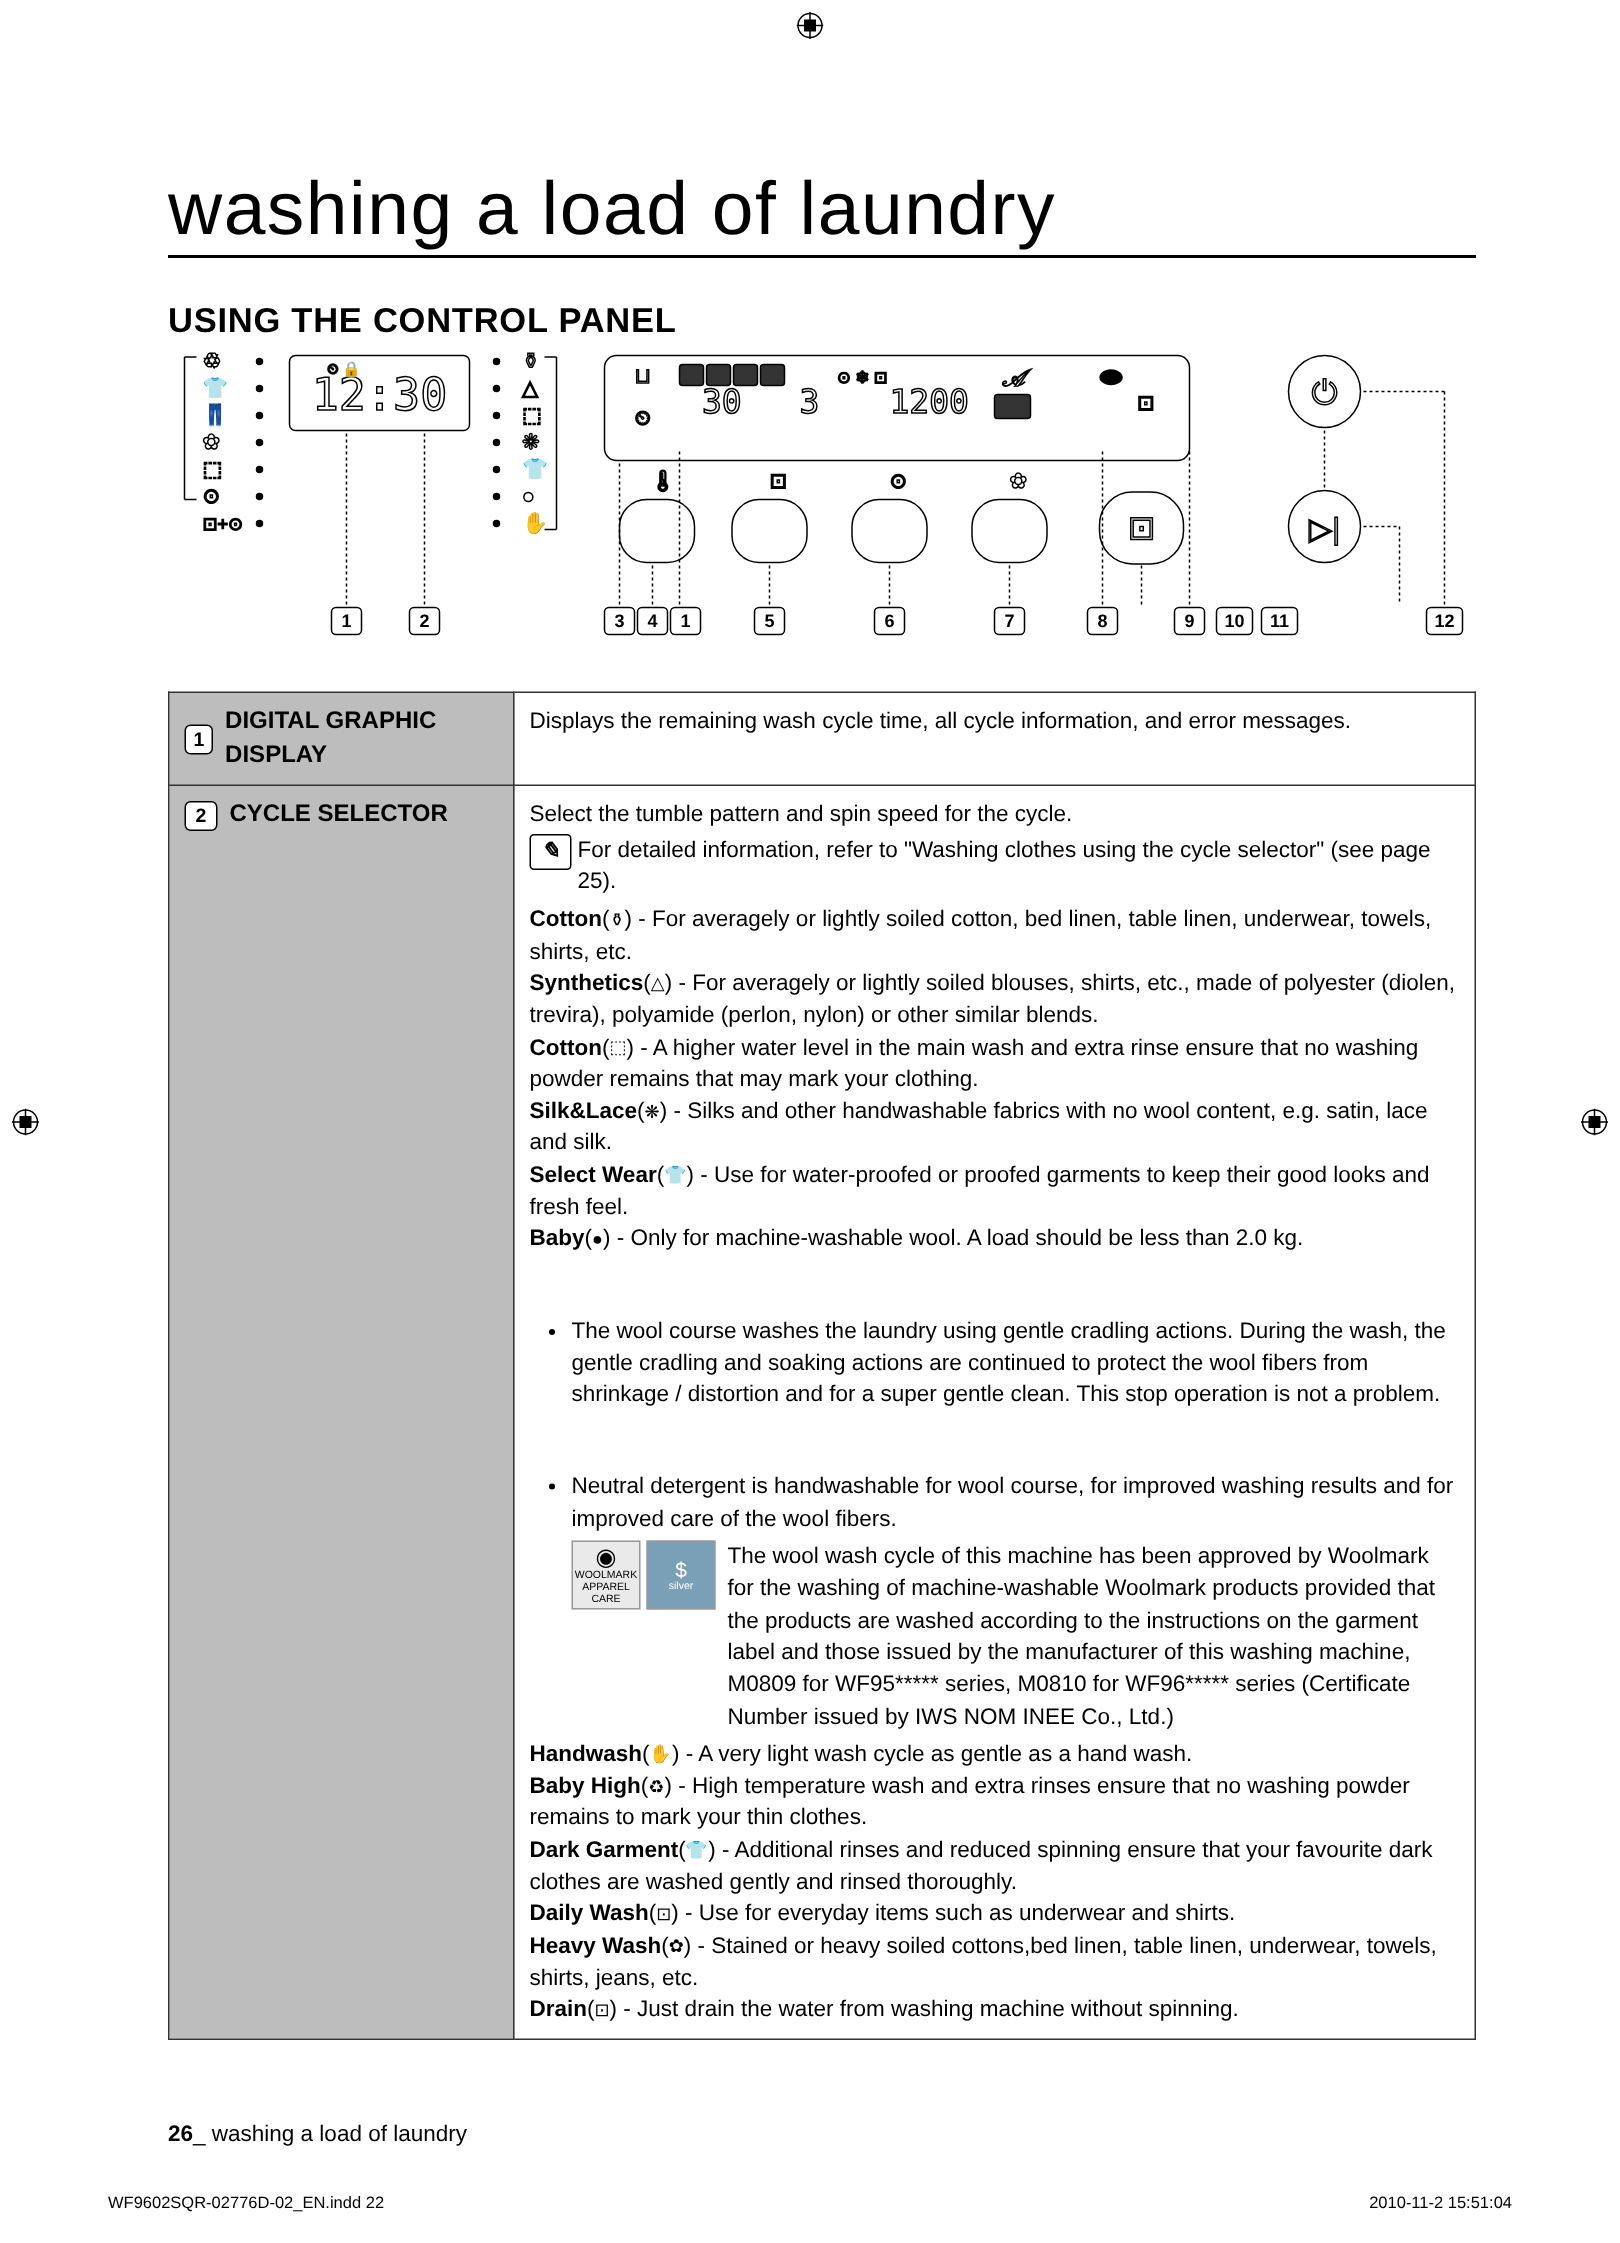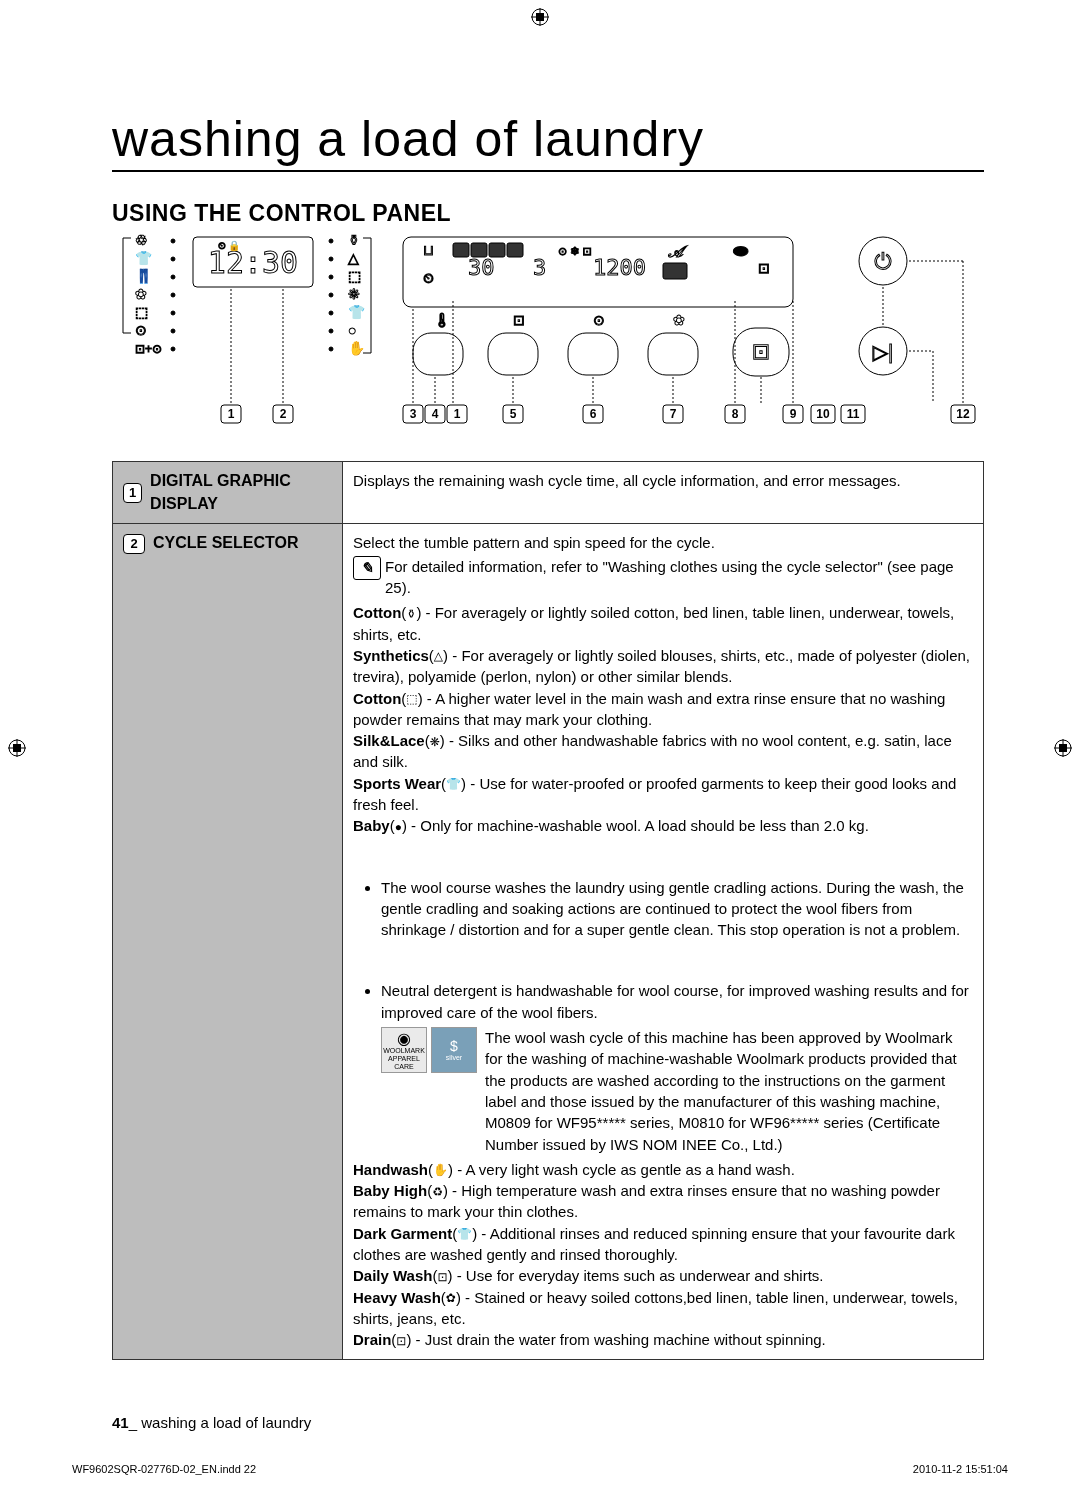--- a/index.html
+++ b/index.html
@@ -324,21 +324,21 @@
       <td>
         <div>Select the tumble pattern and spin speed for the cycle.</div>
         <div class="info-note">
           <span class="info-icon">✎</span>
           <span>For detailed information, refer to "Washing clothes using the cycle selector" (see page 25).</span>
         </div>
         <div><span class="cycle-name">Cotton</span>(<span class="inline-glyph">⚱</span>)<span> - For averagely or lightly soiled cotton, bed linen, table linen, underwear, towels, shirts, etc.</span></div>
         <div><span class="cycle-name">Synthetics</span>(<span class="inline-glyph">△</span>)<span> - For averagely or lightly soiled blouses, shirts, etc., made of polyester (diolen, trevira), polyamide (perlon, nylon) or other similar blends.</span></div>
         <div><span class="cycle-name">Cotton</span>(<span class="inline-glyph">⬚</span>)<span> - A higher water level in the main wash and extra rinse ensure that no washing powder remains that may mark your clothing.</span></div>
         <div><span class="cycle-name">Silk&amp;Lace</span>(<span class="inline-glyph">❋</span>)<span> - Silks and other handwashable fabrics with no wool content, e.g. satin, lace and silk.</span></div>
-        <div><span class="cycle-name">Sports Wear</span>(<span class="inline-glyph">👕</span>)<span> - Use for water-proofed or proofed garments to keep their good looks and fresh feel.</span></div>
+        <div><span class="cycle-name">Select Wear</span>(<span class="inline-glyph">👕</span>)<span> - Use for water-proofed or proofed garments to keep their good looks and fresh feel.</span></div>
         <div><span class="cycle-name">Baby</span>(<span class="inline-glyph">●</span>)<span> - Only for machine-washable wool. A load should be less than 2.0 kg.</span></div>
         <ul class="bullets">
           <li>The wool course washes the laundry using gentle cradling actions. During the wash, the gentle cradling and soaking actions are continued to protect the wool fibers from shrinkage / distortion and for a super gentle clean. This stop operation is not a problem.</li>
           <li>Neutral detergent is handwashable for wool course, for improved washing results and for improved care of the wool fibers.</li>
         </ul>
         <div class="woolmark-box">
           <div class="woolmark-badges">
             <div class="wm-badge">
               <div style="font-size:16px">◉</div>
               <div>WOOLMARK APPAREL CARE</div>
@@ -356,19 +356,19 @@
         <div><span class="cycle-name">Daily Wash</span>(<span class="inline-glyph">⊡</span>)<span> - Use for everyday items such as underwear and shirts.</span></div>
         <div><span class="cycle-name">Heavy Wash</span>(<span class="inline-glyph">✿</span>)<span> - Stained or heavy soiled cottons,bed linen, table linen, underwear, towels, shirts, jeans, etc.</span></div>
         <div><span class="cycle-name">Drain</span>(<span class="inline-glyph">⊡</span>)<span> - Just drain the water from washing machine without spinning.</span></div>
       </td>
     </tr>
   </tbody>
     </table>
 </div>
 
 <div class="footer-area">
-  <span class="pg">41</span><span>_</span> <span>washing a load of laundry</span>
+  <span class="pg">26</span><span>_</span> <span>washing a load of laundry</span>
 </div>
 
 <div class="print-meta">
   <span>WF9602SQR-02776D-02_EN.indd   22</span>
   <span>2010-11-2   15:51:04</span>
 </div>
 
 </body></html>

